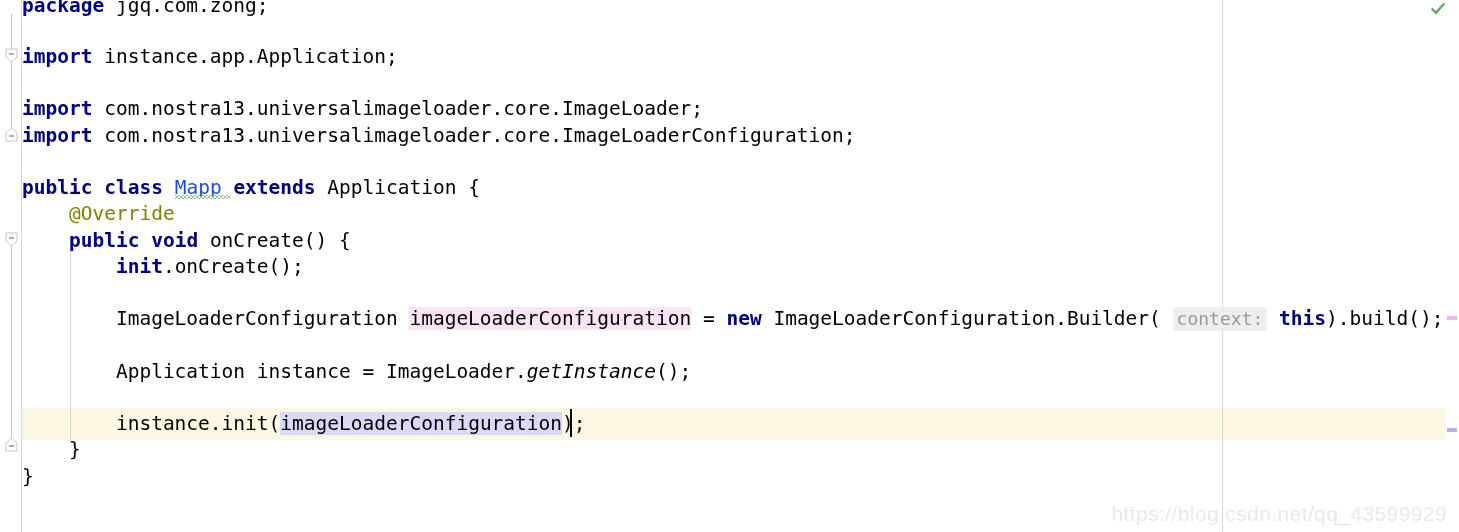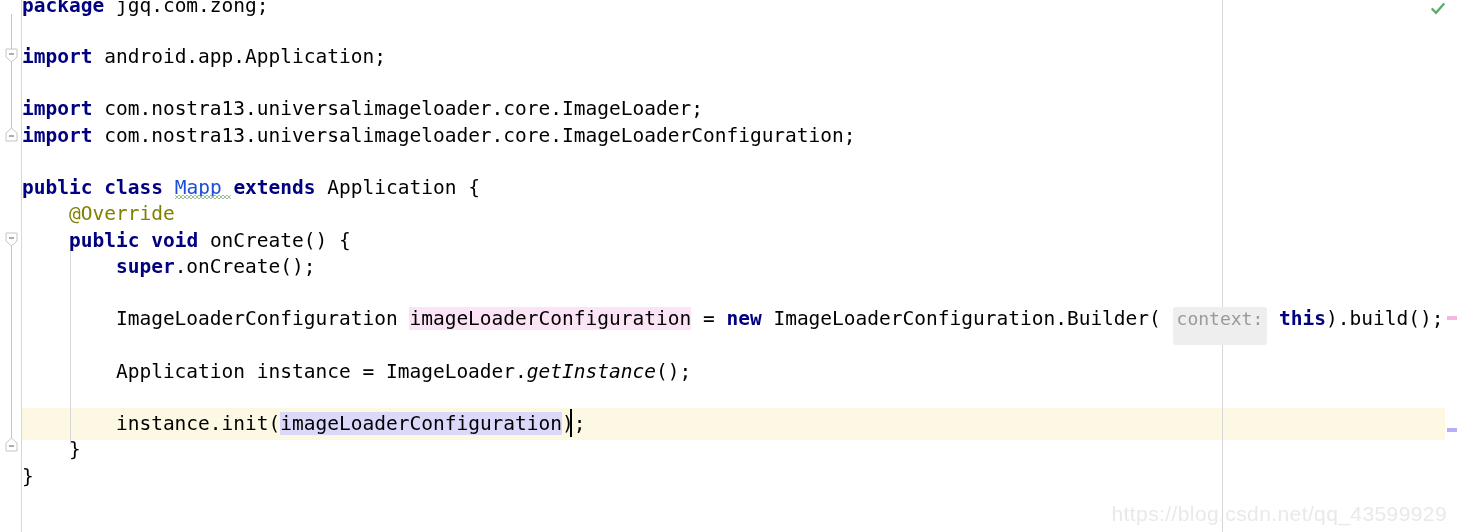--- a/index.html
+++ b/index.html
@@ -123,21 +123,21 @@
   }
   
   .hl-sel {
     background: #dcd8fa;
   }
   
   .hint {
     background: #eeeeee;
     color: #999999;
     border-radius: 3px;
-    padding: 1px 4px 16px 4px;
+    padding: 1px 4px 2px 4px;
     font-size: 18px;
   }
 
   
   #caret {
     position: absolute;
     width: 2px;
     background: #000000;
     z-index: 8;
   }
@@ -222,40 +222,40 @@
       </svg>
     </div>
   </div>
 
   <div id="code">
 
     
     <div class="line" style="top:-10px;"><span class="kw">package</span><span class="plain"> jgq.com.zong;</span></div>
 
     
-    <div class="line" style="top:41px;"><span class="kw">import</span><span class="plain"> android.app.Application;</span></div>
+    <div class="line" style="top:41px;"><span class="kw">import</span><span class="plain"> instance.app.Application;</span></div>
 
     
     <div class="line" style="top:93px;"><span class="kw">import</span><span class="plain"> com.nostra13.universalimageloader.core.ImageLoader;</span></div>
 
     
     <div class="line" style="top:120px;"><span class="kw">import</span><span class="plain"> com.nostra13.universalimageloader.core.ImageLoaderConfiguration;</span></div>
 
     
     <div class="line" style="top:172px;"><span class="kw">public</span><span class="plain"> </span><span class="kw">class</span><span class="plain"> </span><span class="typo">Mapp</span><span class="plain"> </span><span class="kw">extends</span><span class="plain"> </span><span class="plain">Application</span><span class="plain"> {</span></div>
     <div class="typo-underline" style="left:175px; top:195px; width:56px;"></div>
 
     
     <div class="line" style="top:198px;"><span class="plain">    </span><span class="anno">@Override</span></div>
 
     
     <div class="line" style="top:225px;"><span class="plain">    </span><span class="kw">public</span><span class="plain"> </span><span class="kw">void</span><span class="plain"> onCreate() {</span></div>
 
     
-    <div class="line" style="top:251px;"><span class="plain">        </span><span class="kw">super</span><span class="plain">.onCreate();</span></div>
+    <div class="line" style="top:251px;"><span class="plain">        </span><span class="kw">init</span><span class="plain">.onCreate();</span></div>
 
     
     <div class="line" style="top:303px;"><span class="plain">        </span><span class="plain">ImageLoaderConfiguration </span><span class="plain hl-write">imageLoaderConfiguration</span><span class="plain"> = </span><span class="kw">new</span><span class="plain"> ImageLoaderConfiguration.Builder( </span><span class="hint">context:</span><span class="plain"> </span><span class="kw">this</span><span class="plain">).build();</span></div>
 
     
     <div class="line" style="top:356px;"><span class="plain">        </span><span class="plain">Application instance = ImageLoader.</span><span class="ital">getInstance</span><span class="plain">();</span></div>
 
     
     <div class="line" style="top:408px;"><span class="plain">        </span><span class="plain">instance.init(</span><span class="plain hl-sel">imageLoaderConfiguration</span><span class="plain">);</span></div>
 

